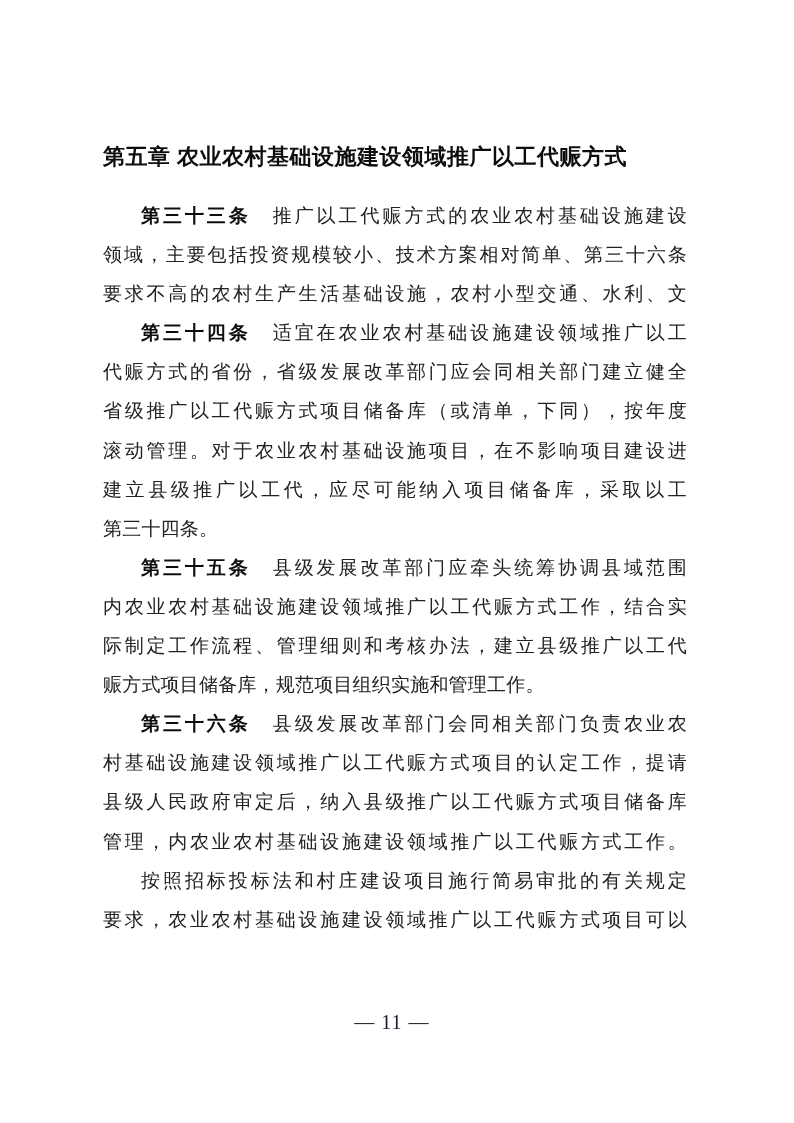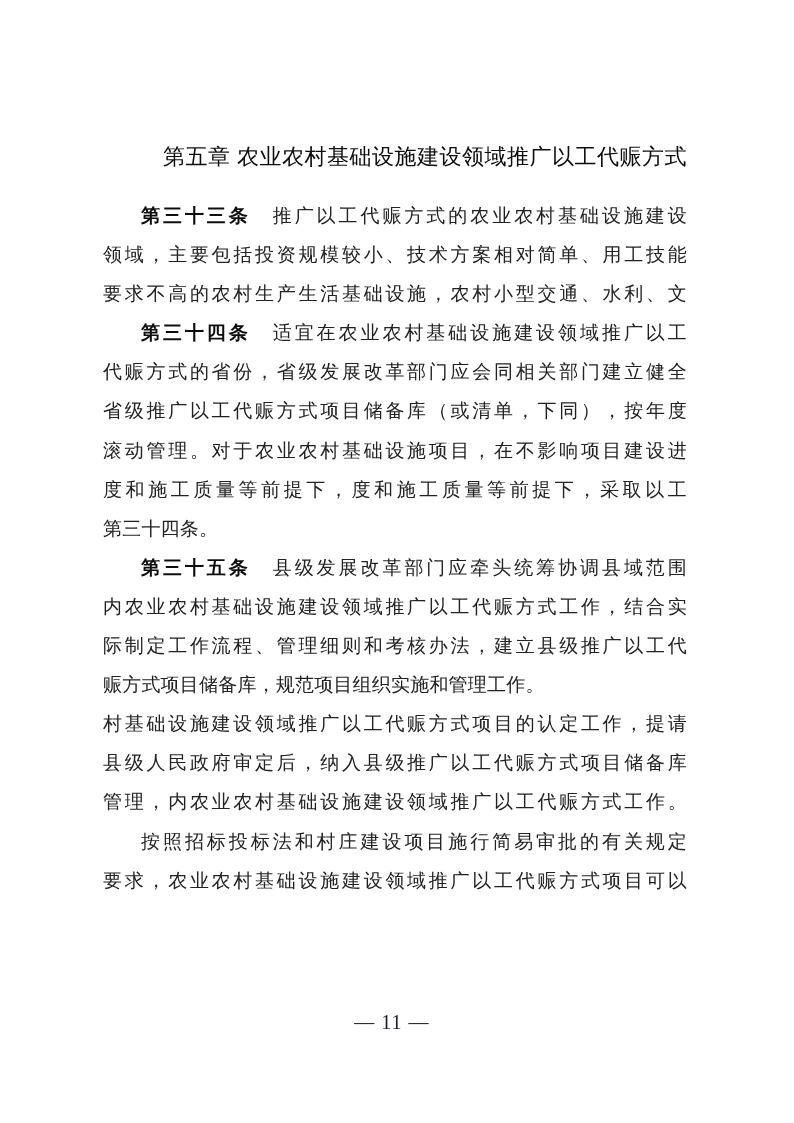--- a/index.html
+++ b/index.html
@@ -19,23 +19,23 @@
     height: 1123px;
     background: #ffffff;
     color: #1f1f1f;
   }
   .doc-title {
     position: absolute;
     left: 103px;
     top: 137px;
     width: 584px;
     margin: 0;
-    text-align: right;
+    text-align: left;
     font-family: "Liberation Sans", "DejaVu Sans", sans-serif;
-    font-weight: 400;
+    font-weight: 700;
     font-size: 22px;
     line-height: 40px;
     color: #0d0d0d;
     letter-spacing: 0.5px;
     white-space: nowrap;
   }
   .body-text {
     position: absolute;
     left: 103px;
     top: 196px;
@@ -78,45 +78,46 @@
 </style>
 </head>
 <body>
 
 <div class="page">
   <h1 class="doc-title">第五章 农业农村基础设施建设领域推广以工代赈方式</h1>
 
   <div class="body-text">
   <div class="line indent fill"><span class="art">第三十三条</span><span class="txt">　推广以工代赈方式的农业农村基础设施建设</span></div>
 
-  <div class="line fill"><span class="txt">领域，主要包括投资规模较小、技术方案相对简单、用工技能</span></div>
+  <div class="line fill"><span class="txt">领域，主要包括投资规模较小、技术方案相对简单、第三十六条</span></div>
 
   <div class="line fill"><span class="txt">要求不高的农村生产生活基础设施，农村小型交通、水利、文</span></div>
 
 
   <div class="line indent fill"><span class="art">第三十四条</span><span class="txt">　适宜在农业农村基础设施建设领域推广以工</span></div>
 
   <div class="line fill"><span class="txt">代赈方式的省份，省级发展改革部门应会同相关部门建立健全</span></div>
 
   <div class="line fill"><span class="txt">省级推广以工代赈方式项目储备库（或清单，下同），按年度</span></div>
 
   <div class="line fill"><span class="txt">滚动管理。对于农业农村基础设施项目，在不影响项目建设进</span></div>
 
-  <div class="line fill"><span class="txt">度和施工质量等前提下，度和施工质量等前提下，采取以工</span></div>
+  <div class="line fill"><span class="txt">建立县级推广以工代，应尽可能纳入项目储备库，采取以工</span></div>
 
   <div class="line"><span class="txt">第三十四条。</span></div>
 
   <div class="line indent fill"><span class="art">第三十五条</span><span class="txt">　县级发展改革部门应牵头统筹协调县域范围</span></div>
 
   <div class="line fill"><span class="txt">内农业农村基础设施建设领域推广以工代赈方式工作，结合实</span></div>
 
   <div class="line fill"><span class="txt">际制定工作流程、管理细则和考核办法，建立县级推广以工代</span></div>
 
   <div class="line"><span class="txt">赈方式项目储备库，规范项目组织实施和管理工作。</span></div>
 
+  <div class="line indent fill"><span class="art">第三十六条</span><span class="txt">　县级发展改革部门会同相关部门负责农业农</span></div>
 
   <div class="line fill"><span class="txt">村基础设施建设领域推广以工代赈方式项目的认定工作，提请</span></div>
 
   <div class="line fill"><span class="txt">县级人民政府审定后，纳入县级推广以工代赈方式项目储备库</span></div>
 
   <div class="line fill"><span class="txt">管理，内农业农村基础设施建设领域推广以工代赈方式工作。</span></div>
 
   <div class="line indent fill"><span class="txt">按照招标投标法和村庄建设项目施行简易审批的有关规定</span></div>
 
   <div class="line fill"><span class="txt">要求，农业农村基础设施建设领域推广以工代赈方式项目可以</span></div>

